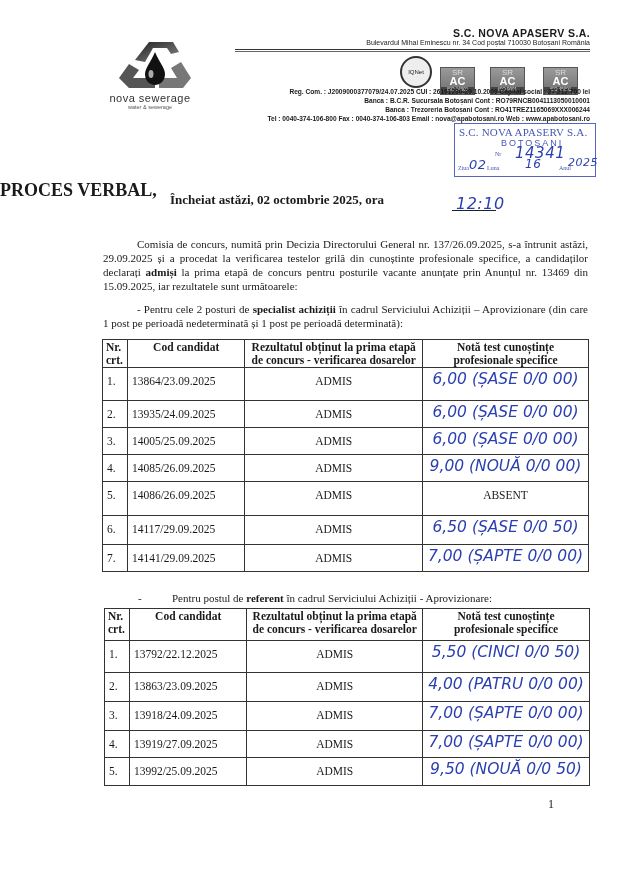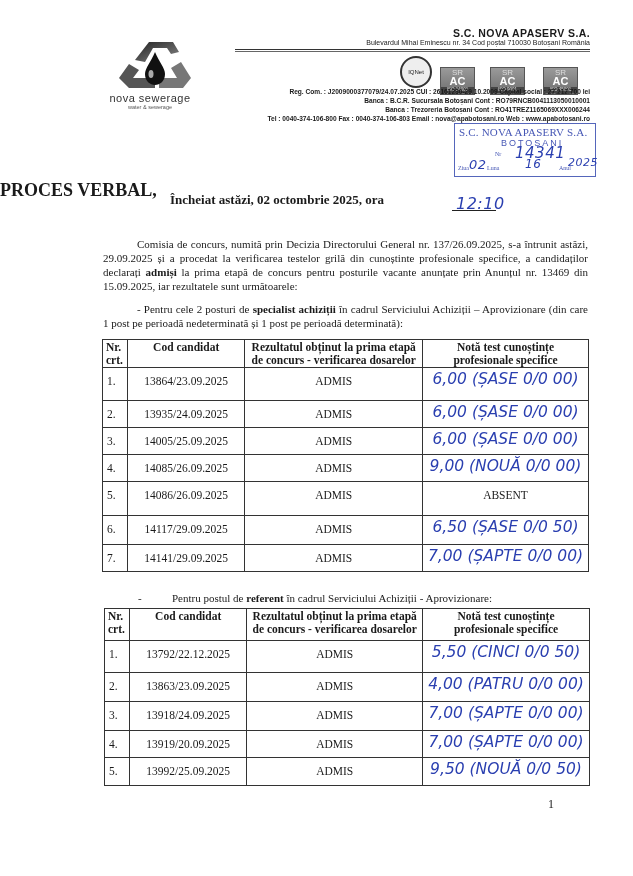--- a/index.html
+++ b/index.html
@@ -40,21 +40,21 @@
   .ora-line { left:452px; top:210px; width:44px; border-bottom:1px solid #222; }
   .ora-val { left:456px; top:194px; font-size:16px; }
 
   .para { left:103px; width:485px; font-size:11px; line-height:14px; text-align:justify; }
   .para .ind { display:inline-block; width:34px; }
 
   table.grid { position:absolute; border-collapse:collapse; font-size:11.5px; }
   table.grid td, table.grid th { border:1px solid #333; padding:0 4px; vertical-align:top; }
   table.grid th { font-weight:bold; text-align:center; line-height:13px; padding-top:1px; }
   table.grid td.nr { text-align:left; padding-top:7px; }
-  table.grid td.cod { text-align:center; padding-top:7px;margin-left:10px; }
+  table.grid td.cod { text-align:left; padding-top:7px;margin-left:10px; }
   table.grid td.rez { text-align:center; padding-top:7px; }
   table.grid td.nota { text-align:center; padding-top:2px; }
   .hand-nota { font-family:"DejaVu Sans", sans-serif; font-style:italic; color:#2a3fb0; font-size:15.5px; white-space:nowrap; }
   .absent { font-family:"Liberation Serif", serif; font-style:normal; color:#1a1a1a; font-size:11.5px; padding-top:5px; display:inline-block; }
 
   .page-num { left:548px; top:797px; font-size:12px; }
 </style>
 </head>
 <body>
 
@@ -218,21 +218,21 @@
     <td class="nota"><span class="hand-nota">4,00 (PATRU 0/0 00)</span></td>
   </tr>
   <tr style="height:29px;">
     <td class="nr">3.</td>
     <td class="cod">13918/24.09.2025</td>
     <td class="rez">ADMIS</td>
     <td class="nota"><span class="hand-nota">7,00 (ȘAPTE 0/0 00)</span></td>
   </tr>
   <tr style="height:27px;">
     <td class="nr">4.</td>
-    <td class="cod">13919/20.09.2025</td>
+    <td class="cod">13919/27.09.2025</td>
     <td class="rez">ADMIS</td>
     <td class="nota"><span class="hand-nota">7,00 (ȘAPTE 0/0 00)</span></td>
   </tr>
   <tr style="height:28px;">
     <td class="nr">5.</td>
     <td class="cod">13992/25.09.2025</td>
     <td class="rez">ADMIS</td>
     <td class="nota"><span class="hand-nota">9,50 (NOUĂ 0/0 50)</span></td>
   </tr>
 </tbody>

